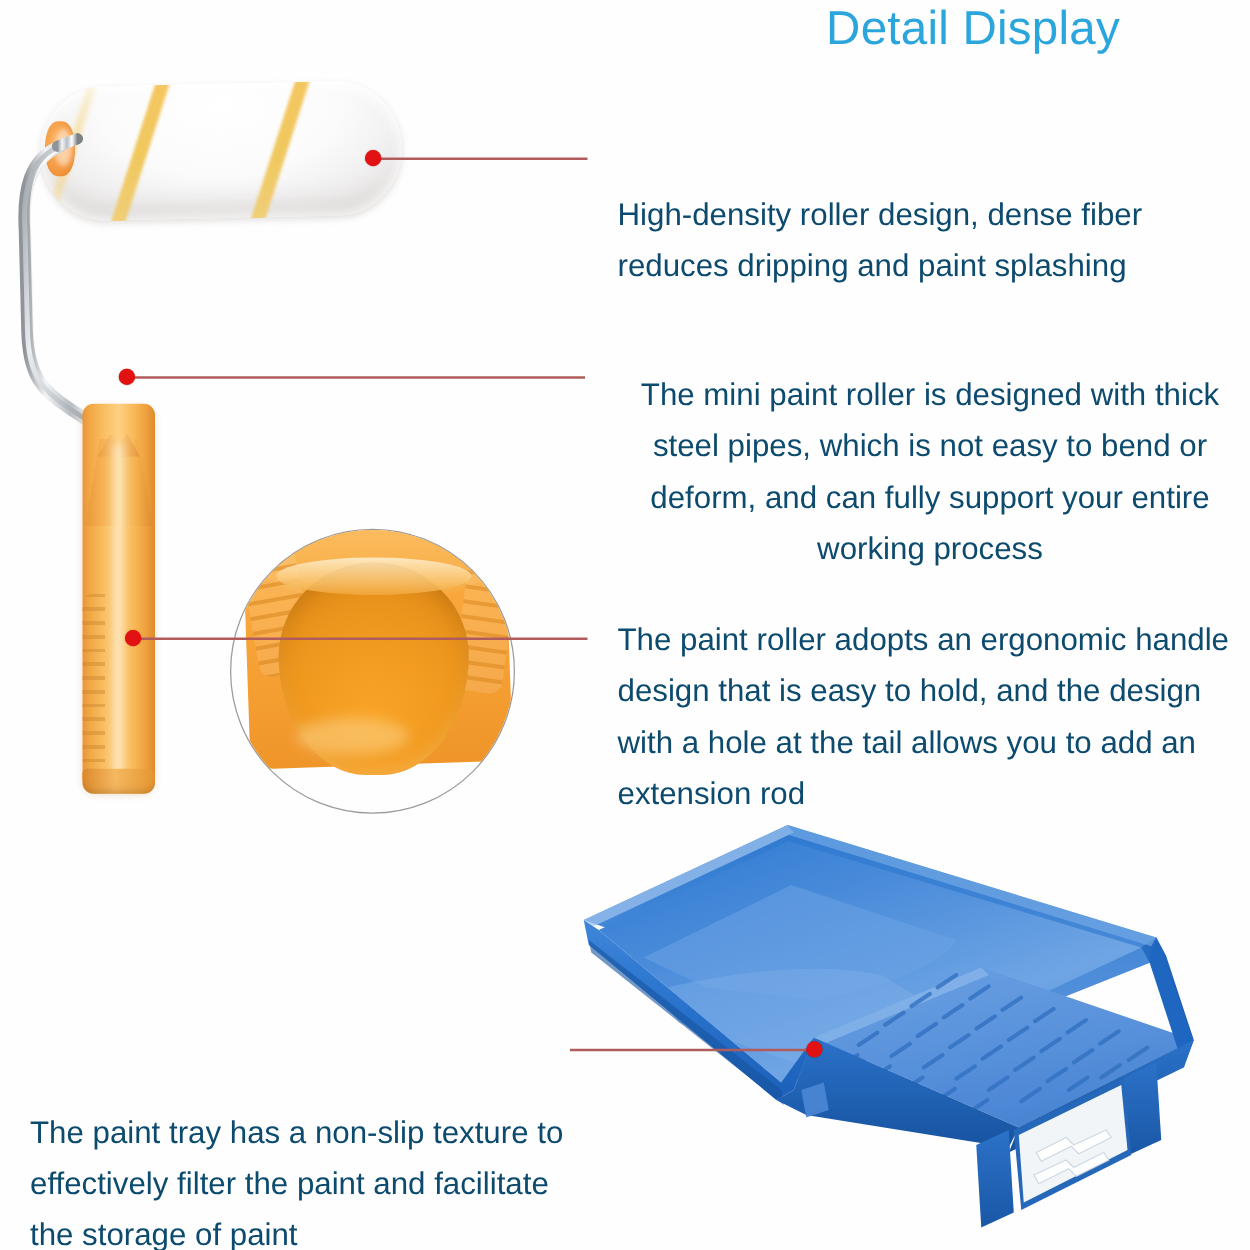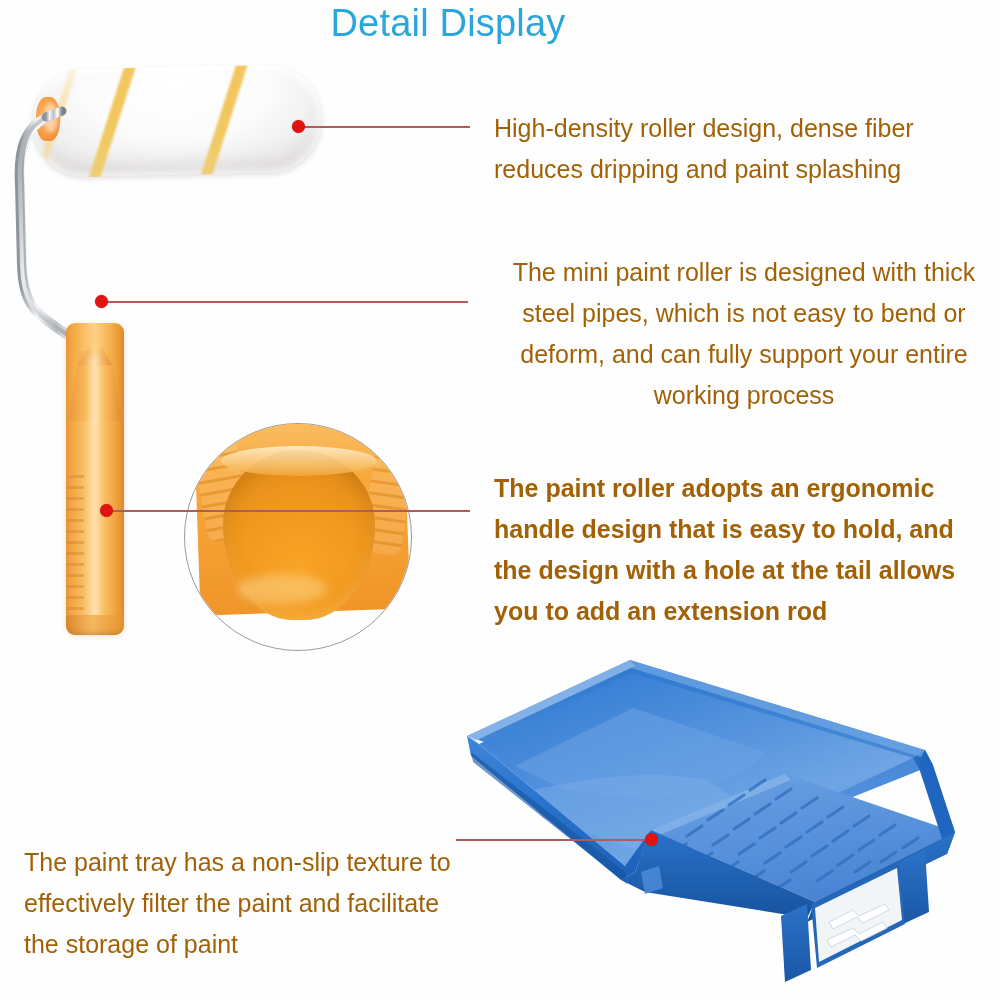--- a/index.html
+++ b/index.html
@@ -20,41 +20,42 @@
     background: #fefefe;
     overflow: hidden;
   }
 
   
   #title {
     position: absolute;
     left: 0;
     top: 2px;
     width: 896px;
-    text-align: center;
+    text-align: right;
     font-size: 38px;
     font-weight: 400;
     letter-spacing: 0.2px;
     color: #2ba6dd;
     font-family: "Liberation Sans", sans-serif;
   }
 
   
   .desc {
     position: absolute;
-    color: #a16207;
+    color: #0c4a6e;
     font-size: 25px;
     line-height: 41px;
     font-weight: 400;
     font-family: "Liberation Sans", sans-serif;
     white-space: pre-line;
+    margin-top: 44px;
   }
   #desc-roller   { left: 494px; top: 108px; width: 500px; }
   #desc-pipe     { left: 494px; top: 252px; width: 500px; text-align: center; }
-  #desc-handle   { left: 494px; top: 468px; width: 500px; font-weight: bold; }
+  #desc-handle   { left: 494px; top: 448px; width: 500px; }
   #desc-tray     { left: 24px;  top: 842px; width: 430px; }
 
   
   .callout-line {
     position: absolute;
     height: 2px;
     background: #b05c5c;
   }
   .callout-dot {
     position: absolute;

